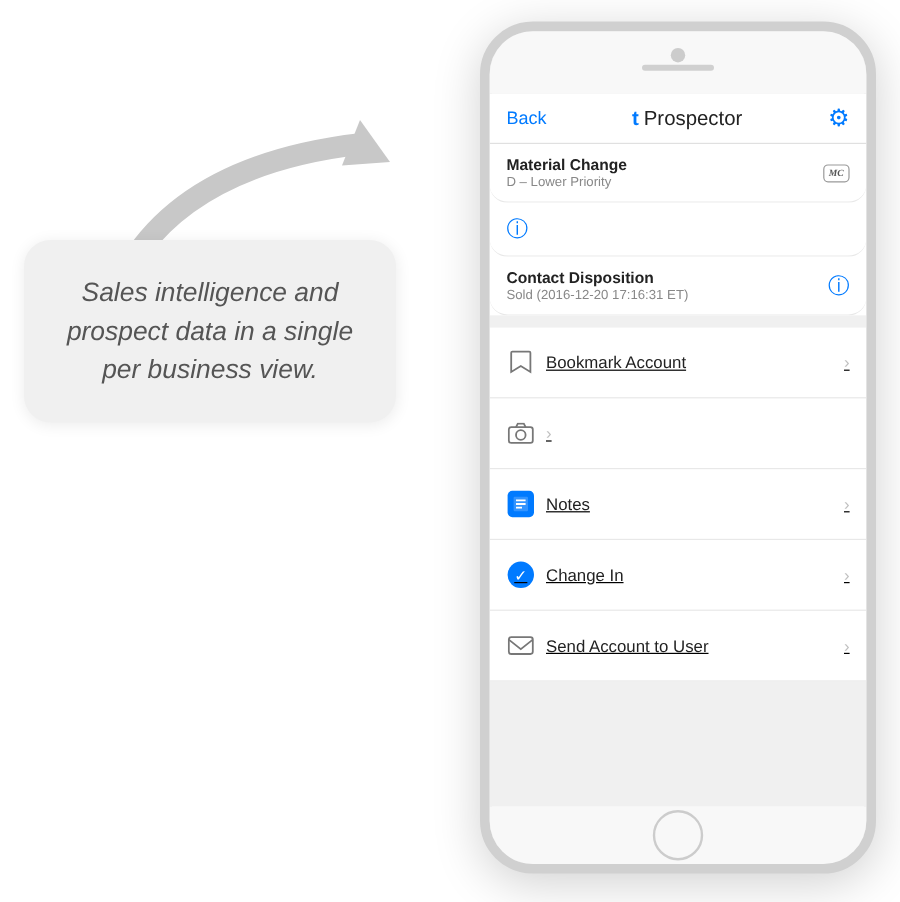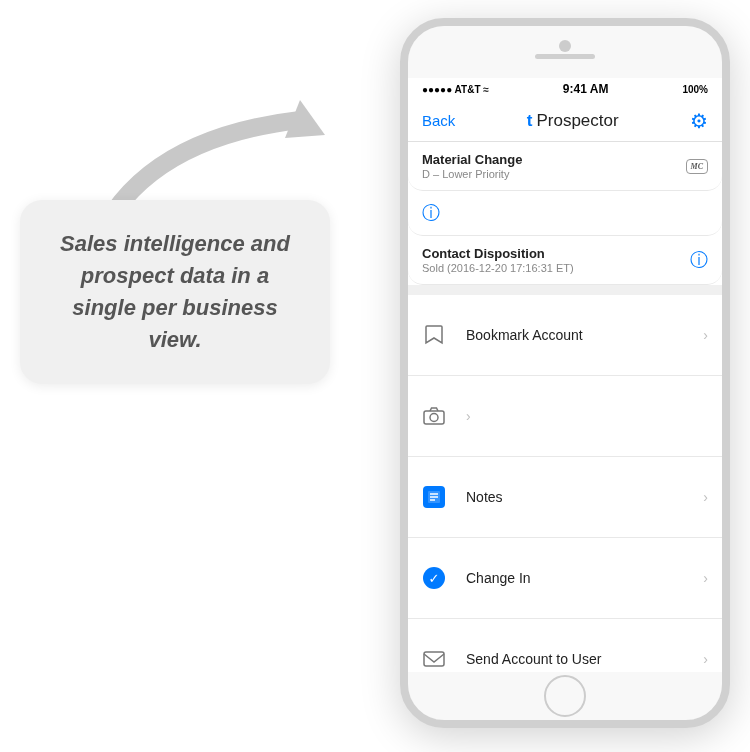--- a/index.html
+++ b/index.html
@@ -37,21 +37,20 @@
       padding: 28px 32px;
       z-index: 3;
       box-shadow: 0 2px 12px rgba(0,0,0,0.08);
     }
     .callout-text {
       font-size: 22px;
       color: #555;
       font-style: italic;
       line-height: 1.45;
       text-align: center;
-      font-weight: bold;
     }
 
     
     .phone-frame {
       position: absolute;
       top: 18px;
       right: 20px;
       width: 330px;
       height: 710px;
       background: #f8f8f8;
@@ -220,23 +219,24 @@
       background: #f0f0f0;
     }
 
     
     .menu-section {
       background: #fff;
     }
     .menu-item {
       display: flex;
       align-items: center;
-      padding: 28px 14px;
+      padding: 17px 14px;
       border-bottom: 1px solid #e8e8e8;
-      gap: 20px;
+      gap: 9px;
+      text-decoration: underline;
     }
     .menu-item-icon {
       width: 24px;
       height: 24px;
       display: flex;
       align-items: center;
       justify-content: center;
       flex-shrink: 0;
     }
     .menu-item-label {
@@ -317,25 +317,20 @@
 
 <div class="phone-frame">
 
   <div class="phone-top-bezel">
     <div class="phone-camera"></div>
     <div class="phone-speaker"></div>
   </div>
 
   <div class="phone-screen">
 
-    <div class="status-bar">
-      <span class="signal">●●●●● AT&amp;T ≈</span>
-      <span class="time">9:41 AM</span>
-      <span class="battery">100%</span>
-    </div>
 
     <div class="nav-bar">
       <span class="nav-back">Back</span>
       <div class="nav-title">
         <span class="t-logo">t</span>
           <span>Prospector</span>
       </div>
       <span class="nav-gear">⚙</span>
     </div>
 

